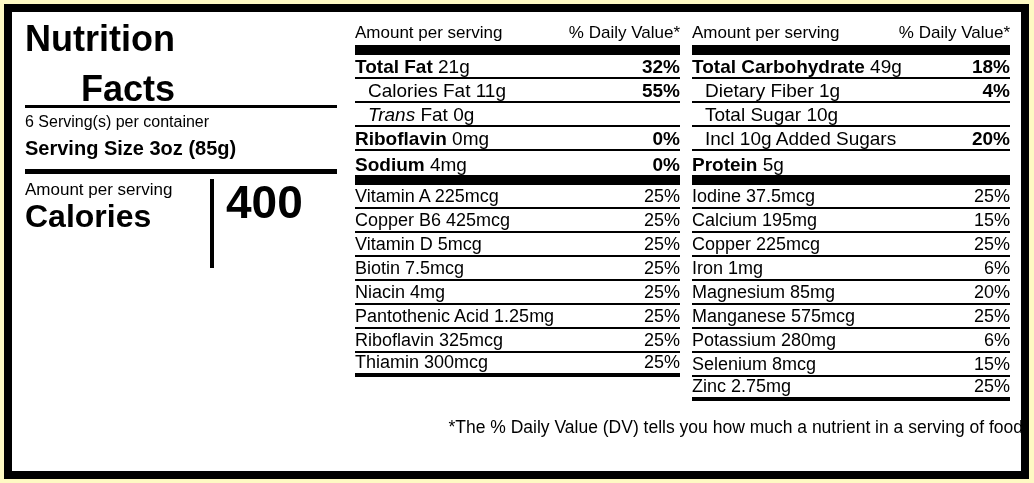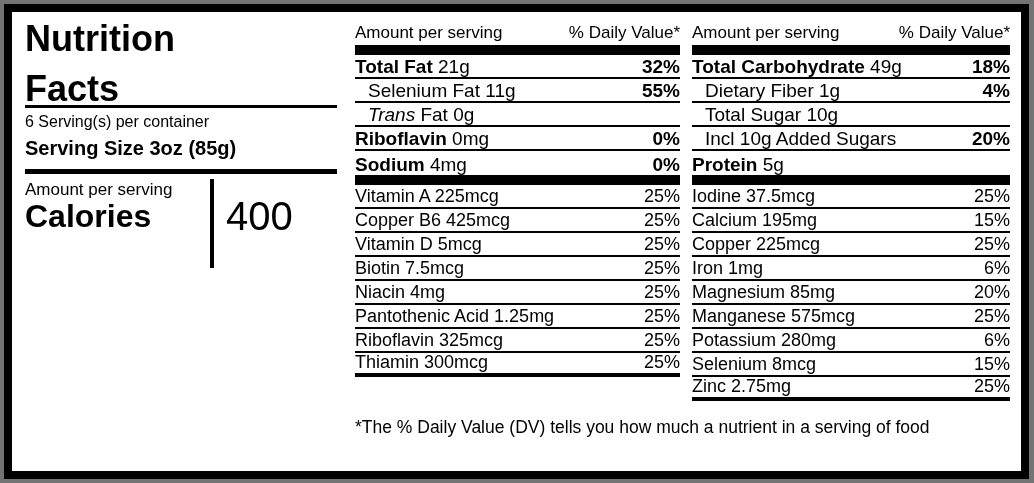--- a/index.html
+++ b/index.html
@@ -1,31 +1,31 @@
 <!DOCTYPE html>
 <html><head>
 <meta charset="utf-8">
 <style>
   html,body{margin:0;padding:0;background:#fff;}
-  .sheet{position:relative;width:1034px;height:483px;background:#737373;color:#000;
-         font-family:"Liberation Sans", sans-serif;}
+  .sheet{position:relative;width:1034px;height:483px;background:#fef9c3;color:#000;
+         font-family:"Liberation Sans", sans-serif;text-align:right;}
   .frame{position:absolute;left:4px;top:4px;right:5px;bottom:4px;border:8px solid #000;background:#fff;}
   .inner{position:relative;width:100%;height:100%;}
 
   
   .leftpanel{position:absolute;left:0;top:0;width:330px;height:100%;}
   .title{position:absolute;left:13px;top:2px;font-size:36px;font-weight:700;line-height:50px;}
   .rule1{position:absolute;left:13px;top:93px;width:312px;height:3px;background:#000;}
   .servings{position:absolute;left:13px;top:101px;font-size:16px;}
   .servsize{position:absolute;left:13px;top:125px;font-size:20px;font-weight:700;}
   .rule2{position:absolute;left:13px;top:157px;width:312px;height:5px;background:#000;}
   .aps{position:absolute;left:13px;top:168px;font-size:17px;}
   .calword{position:absolute;left:13px;top:186px;font-size:32px;font-weight:700;}
   .vbar{position:absolute;left:198px;top:167px;width:4px;height:89px;background:#000;}
-  .calval{position:absolute;left:214px;top:174px;font-size:40px;font-weight:400;line-height:60px;}
+  .calval{position:absolute;left:214px;top:160px;font-size:46px;font-weight:700;line-height:60px;}
 
   
   .col{position:absolute;top:0;}
   .col1{left:343px;width:325px;}
   .col2{left:680px;width:318px;}
   .colhead{display:flex;justify-content:space-between;align-items:flex-end;height:33px;
            padding-bottom:2px;font-size:17px;box-sizing:border-box;}
   .bar{height:10px;background:#000;}
   .row{display:flex;justify-content:space-between;align-items:flex-end;height:24px;
        border-bottom:2px solid #000;font-size:19px;line-height:21px;box-sizing:border-box;gap:6px;}
@@ -68,21 +68,21 @@
           <span>Amount per serving</span>
           <span>% Daily Value*</span>
         </div>
         <div class="bar"></div>
 
         <div class="row">
           <span class="nm"><b>Total Fat</b><i></i><span> 21g</span></span>
           <span class="dvb">32%</span>
         </div>
         <div class="row indent">
-          <span class="nm"><b></b><i></i><span>Selenium Fat  11g</span></span>
+          <span class="nm"><b></b><i></i><span>Calories Fat  11g</span></span>
           <span class="dvb">55%</span>
         </div>
         <div class="row indent">
           <span class="nm"><b></b><i>Trans</i><span> Fat 0g</span></span>
           <span class="dvb"></span>
         </div>
         <div class="row">
           <span class="nm"><b>Riboflavin</b><i></i><span> 0mg</span></span>
           <span class="dvb">0%</span>
         </div>

